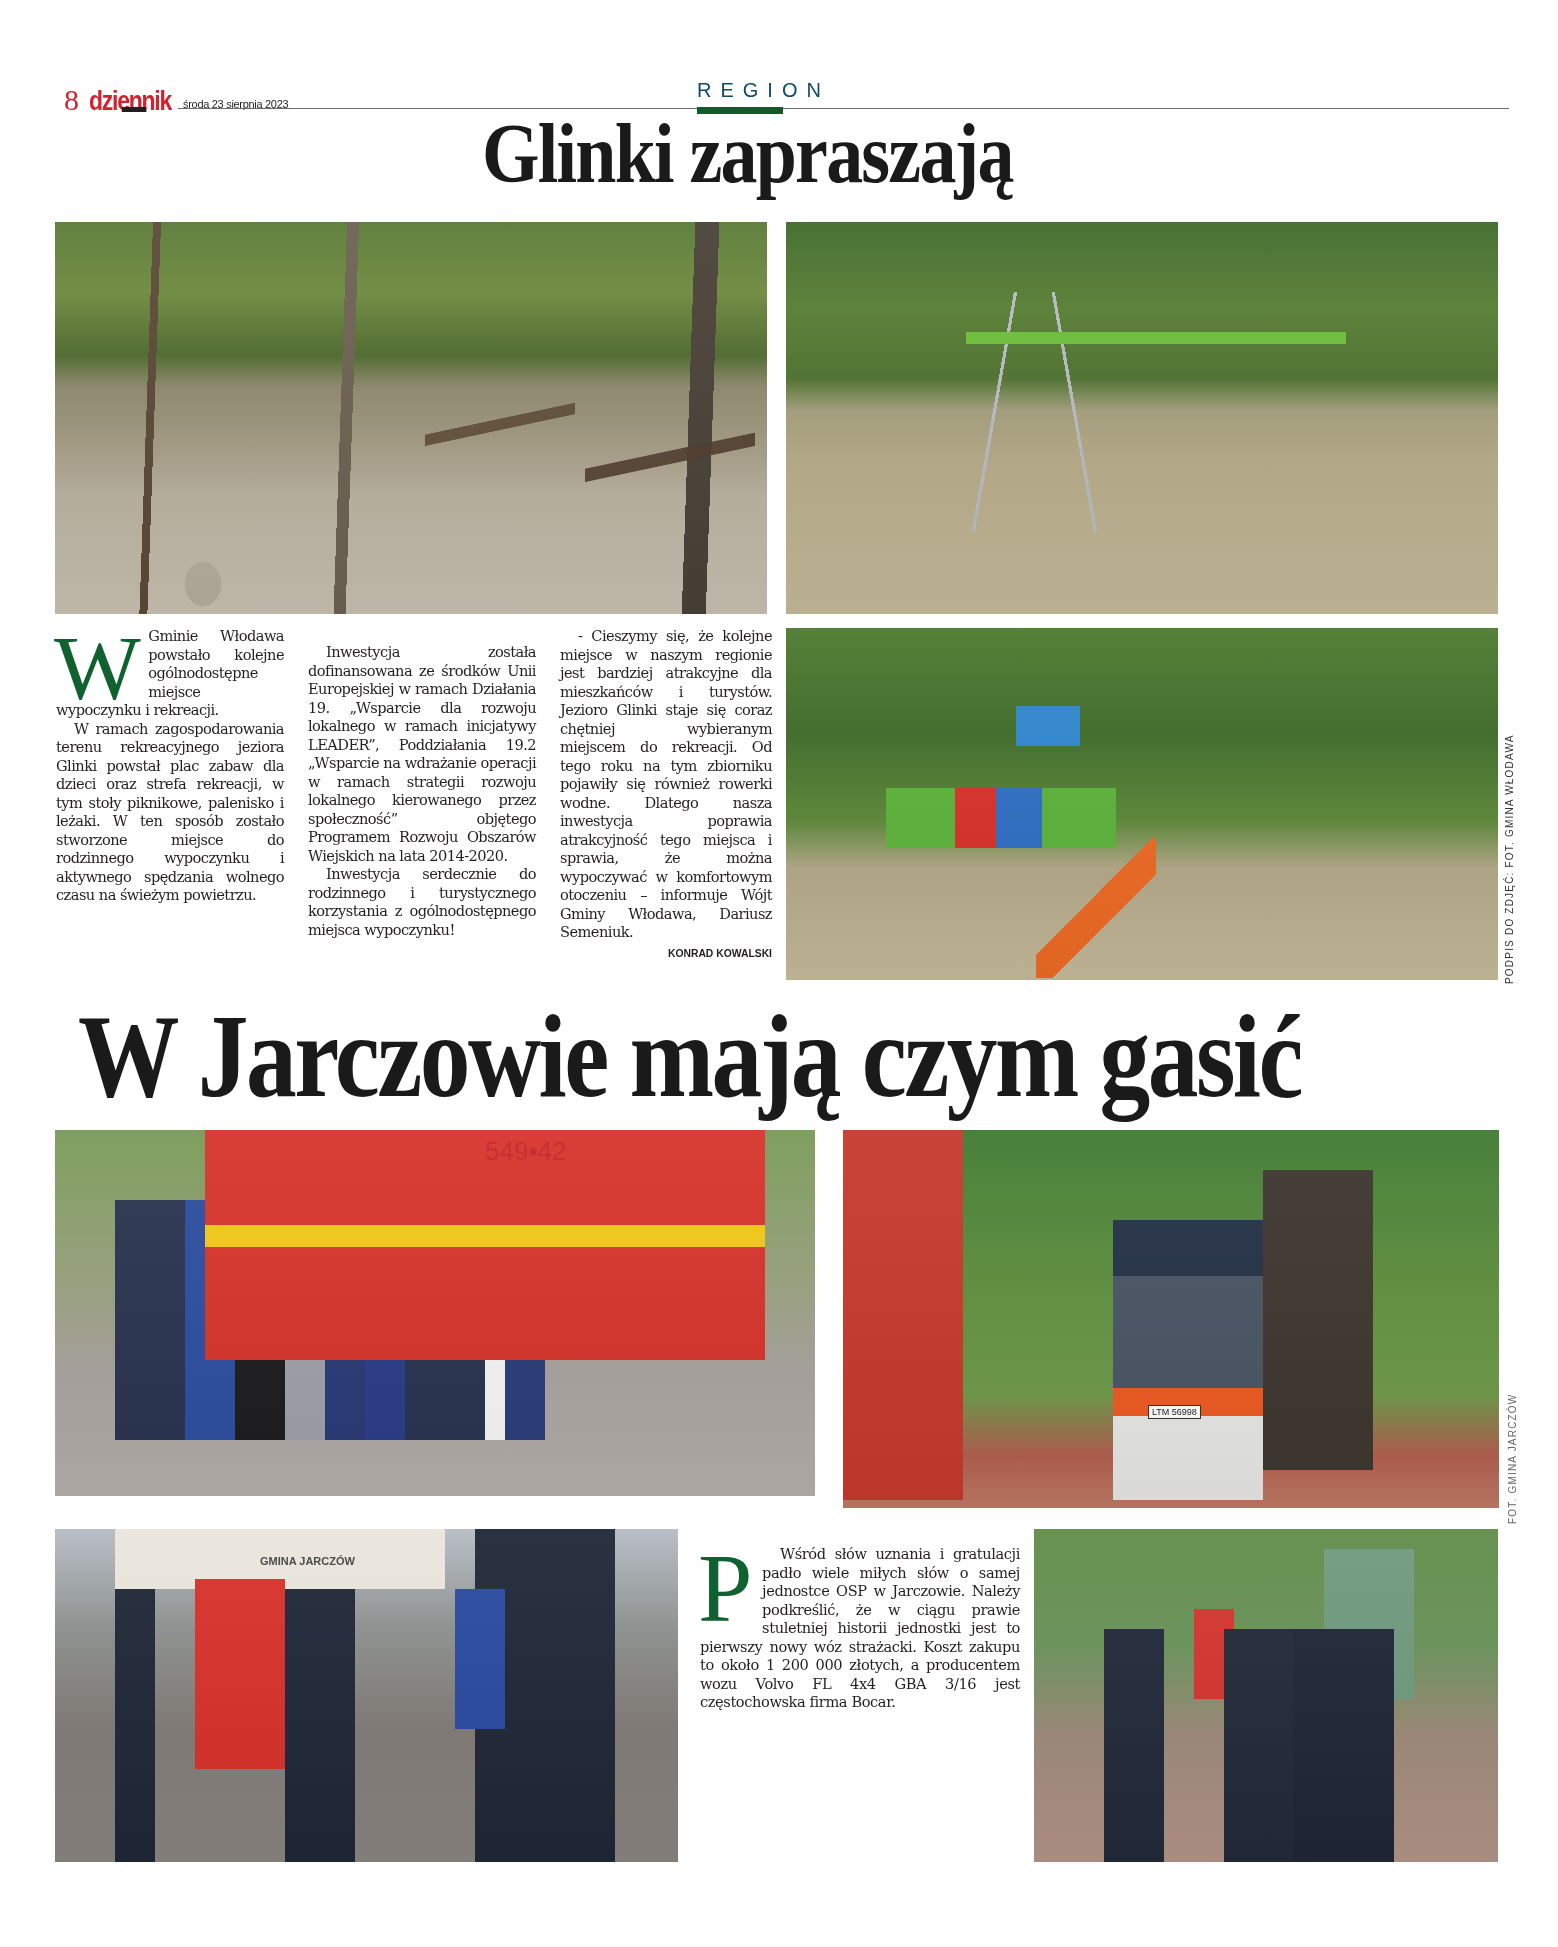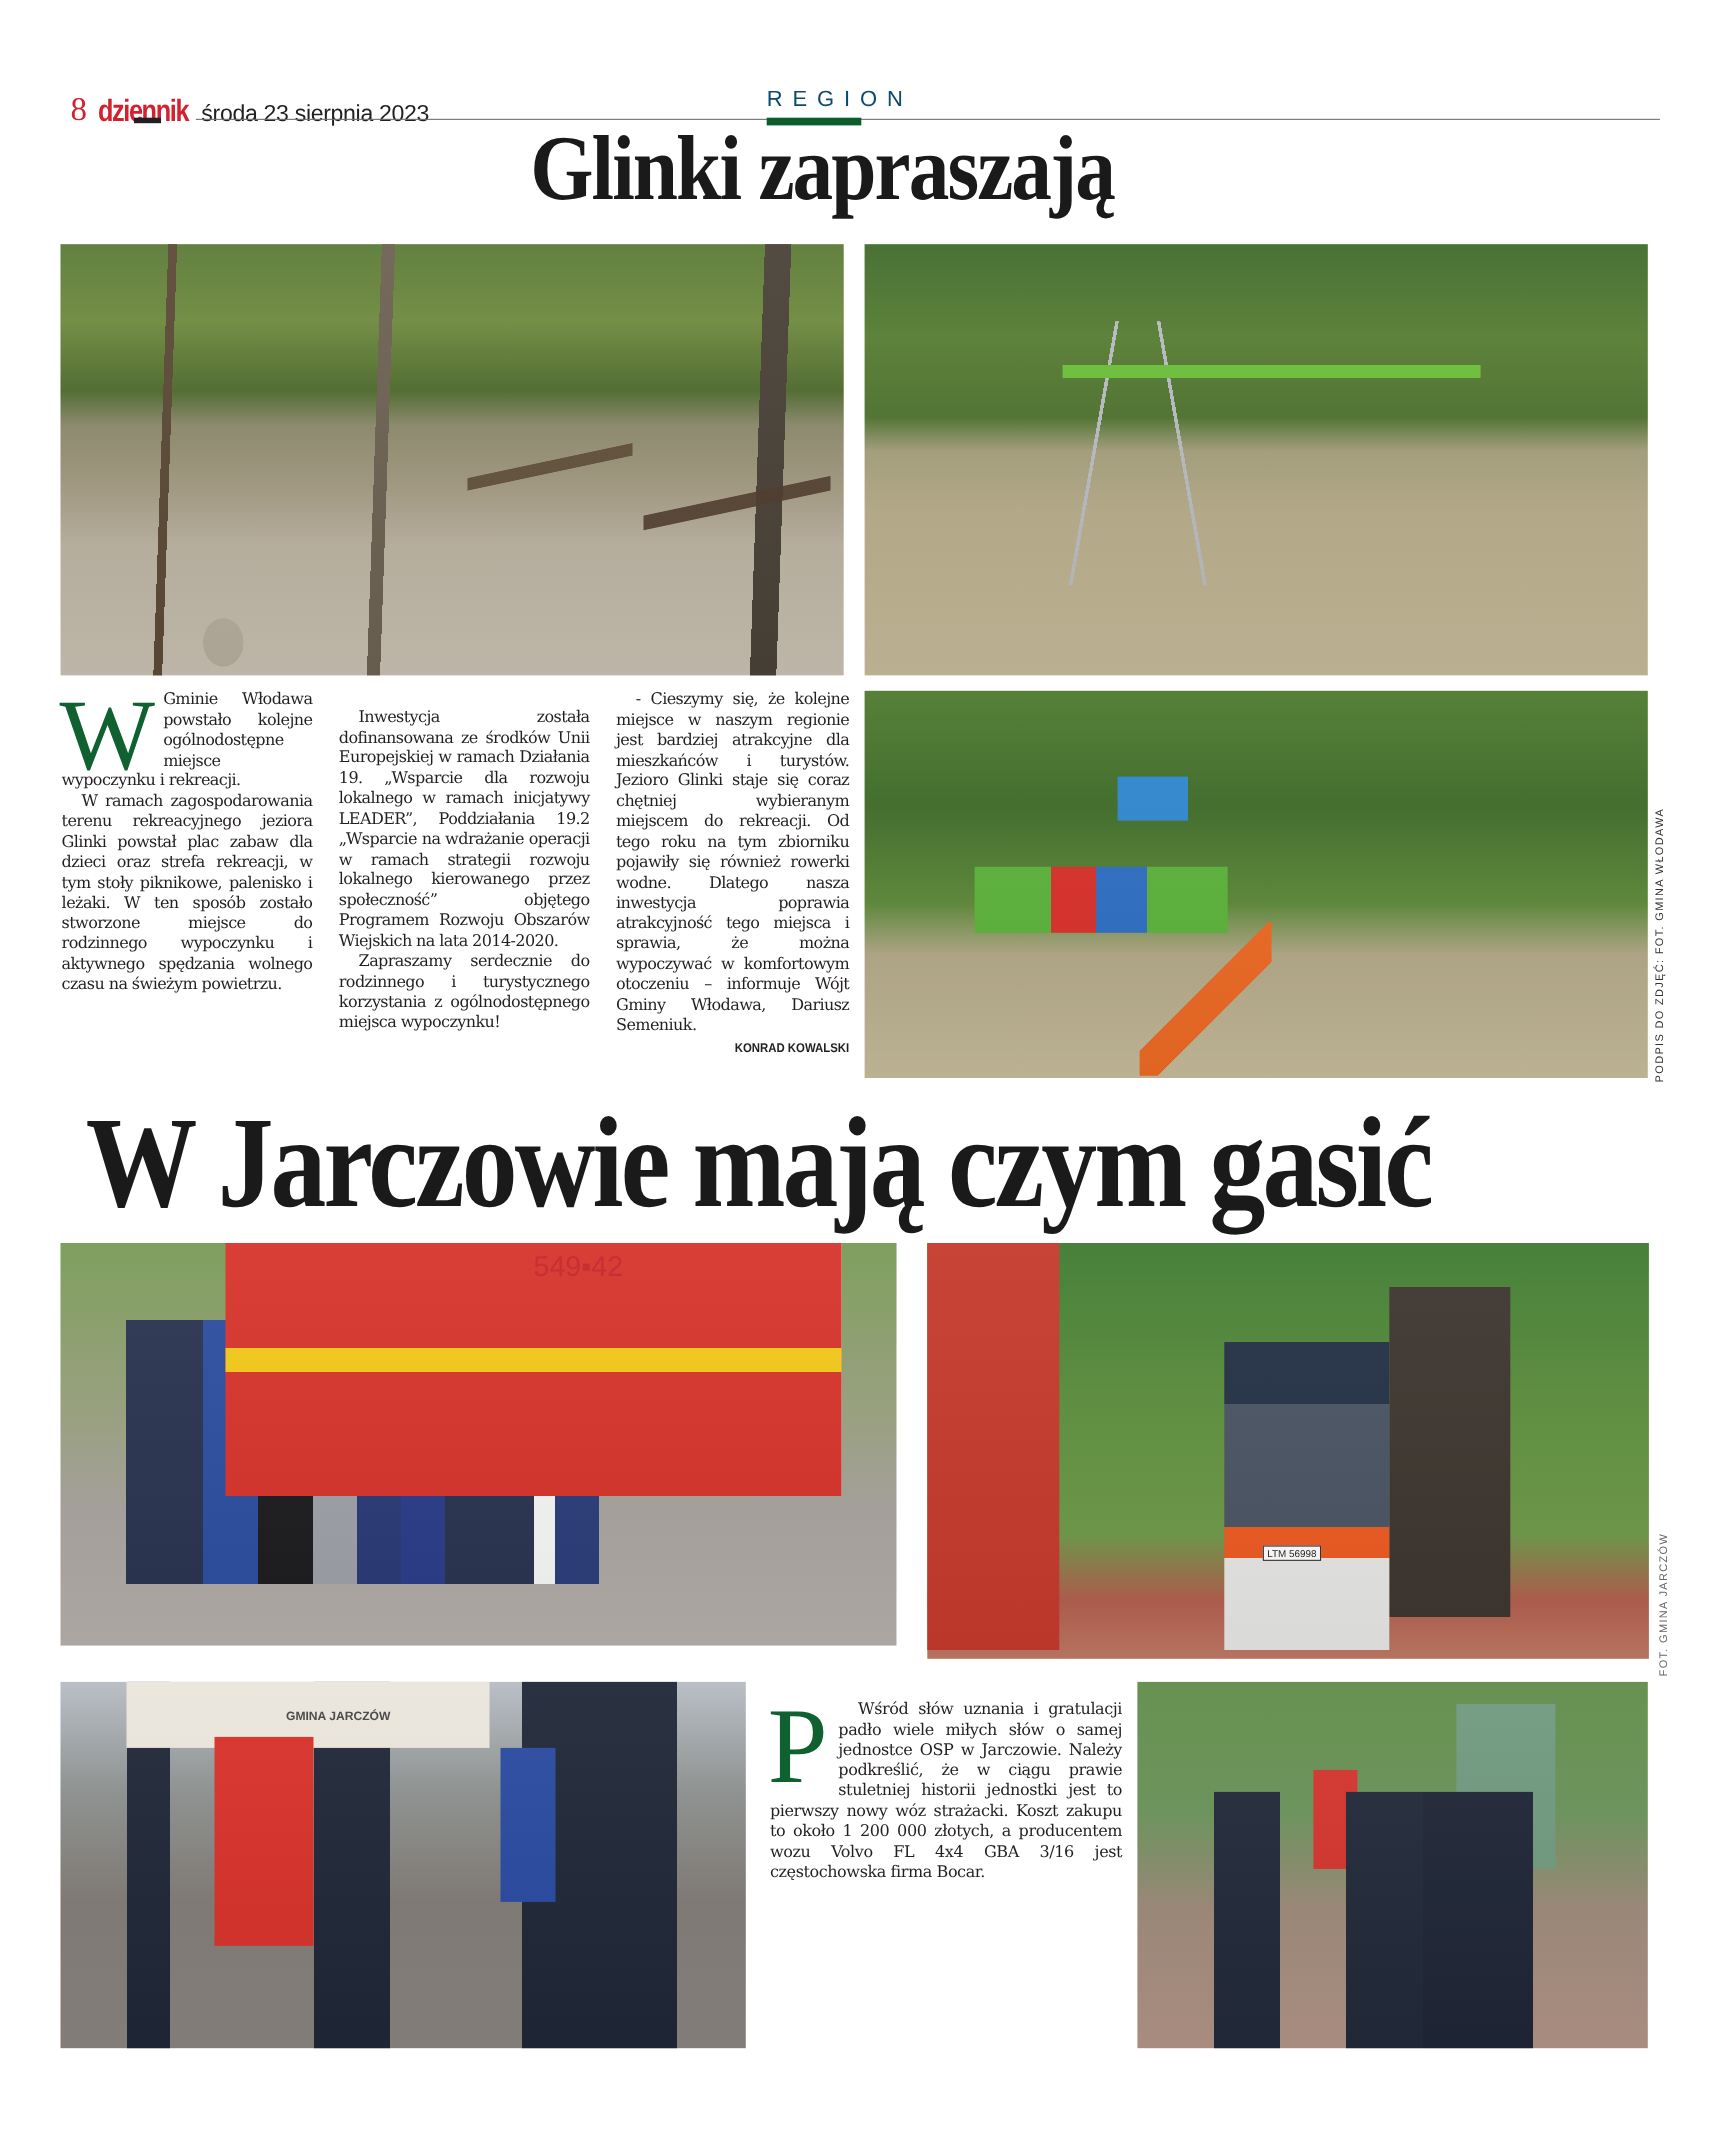--- a/index.html
+++ b/index.html
@@ -4,21 +4,21 @@
   <style>
     * { box-sizing: border-box; margin: 0; padding: 0; }
     html, body { width: 1558px; height: 1947px; background: #ffffff; overflow: hidden; }
     body { position: relative; font-family: "DejaVu Serif", serif; color: #231f20; }
 
     
     .masthead { position: absolute; left: 64px; top: 84px; height: 30px; display: flex; align-items: flex-end; }
     .page-num { font-family: "Liberation Serif", serif; color: #d3212e; font-size: 30px; line-height: 28px; }
     .logo { font-family: "Liberation Sans", sans-serif; font-weight: 700; color: #d3212e; font-size: 28px; line-height: 26px; margin-left: 10px; letter-spacing: -1.5px; transform: scaleX(0.82); transform-origin: left bottom; position: relative; }
     .logo .sub { position: absolute; left: 40px; bottom: 2px; width: 30px; height: 5px; background: #231f20; }
-    .date { font-family: "Liberation Sans", sans-serif; font-size: 21px; color: #231f20; margin-left: -6px; line-height: 20px; letter-spacing: -0.3px; }
+    .date { font-family: "Liberation Sans", sans-serif; font-size: 11px; color: #231f20; margin-left: -6px; line-height: 20px; letter-spacing: -0.3px; }
     .header-rule { position: absolute; left: 178px; top: 108px; width: 1331px; height: 1px; background: #6d6e71; }
     .section-wrap { position: absolute; left: 697px; top: 80px; width: 88px; }
     .section-label { font-family: "Liberation Sans", sans-serif; font-size: 20px; letter-spacing: 9px; color: #0c4a6e; font-weight: 400; line-height: 20px; text-align: center; }
     .section-bar { position: absolute; left: 0; top: 27px; width: 86px; height: 7px; background: #0c5c2c; }
 
     
     .headline { position: absolute; font-family: "Liberation Serif", serif; font-weight: 700; color: #1a1a1a; white-space: nowrap; transform-origin: left top; }
     .h1 { left: 482px; top: 108px; font-size: 84px; line-height: 92px; letter-spacing: -2px; transform: scaleX(0.88); }
     .h2 { left: 78px; top: 992px; font-size: 118px; line-height: 130px; letter-spacing: -3px; transform: scaleX(0.86); }
 
@@ -111,21 +111,21 @@
 <div class="photo ph-swings"></div>
 <div class="photo ph-playground"></div>
 <div class="credit credit-1">PODPIS DO ZDJĘĆ: FOT. GMINA WŁODAWA</div>
 
 <div class="col col-1">
   <p class="first"><span class="dropcap">W</span><span>Gminie Włodawa powstało kolejne ogólnodostępne miejsce wypoczynku i rekreacji.</span></p>
   <p>W ramach zagospodarowania terenu rekreacyjnego jeziora Glinki powstał plac zabaw dla dzieci oraz strefa rekreacji, w tym stoły piknikowe, palenisko i leżaki. W ten sposób zostało stworzone miejsce do rodzinnego wypoczynku i aktywnego spędzania wolnego czasu na świeżym powietrzu.</p>
 </div>
 <div class="col col-2">
   <p>Inwestycja została dofinansowana ze środków Unii Europejskiej w ramach Działania 19. „Wsparcie dla rozwoju lokalnego w ramach inicjatywy LEADER”, Poddziałania 19.2 „Wsparcie na wdrażanie operacji w ramach strategii rozwoju lokalnego kierowanego przez społeczność” objętego Programem Rozwoju Obszarów Wiejskich na lata 2014-2020.</p>
-  <p>Zapraszamy serdecznie do rodzinnego i turystycznego korzystania z ogólnodostępnego miejsca wypoczynku!</p>
+  <p>Inwestycja serdecznie do rodzinnego i turystycznego korzystania z ogólnodostępnego miejsca wypoczynku!</p>
 </div>
 <div class="col col-3">
   <p>- Cieszymy się, że kolejne miejsce w naszym regionie jest bardziej atrakcyjne dla mieszkańców i turystów. Jezioro Glinki staje się coraz chętniej wybieranym miejscem do rekreacji. Od tego roku na tym zbiorniku pojawiły się również rowerki wodne. Dlatego nasza inwestycja poprawia atrakcyjność tego miejsca i sprawia, że można wypoczywać w komfortowym otoczeniu – informuje Wójt Gminy Włodawa, Dariusz Semeniuk.</p>
   <div class="byline">KONRAD KOWALSKI</div>
 </div>
 
 <h1 class="headline h2">W Jarczowie mają czym gasić</h1>
 
 <div class="photo ph-officials">
   <span class="truck-num">549▪42</span>

